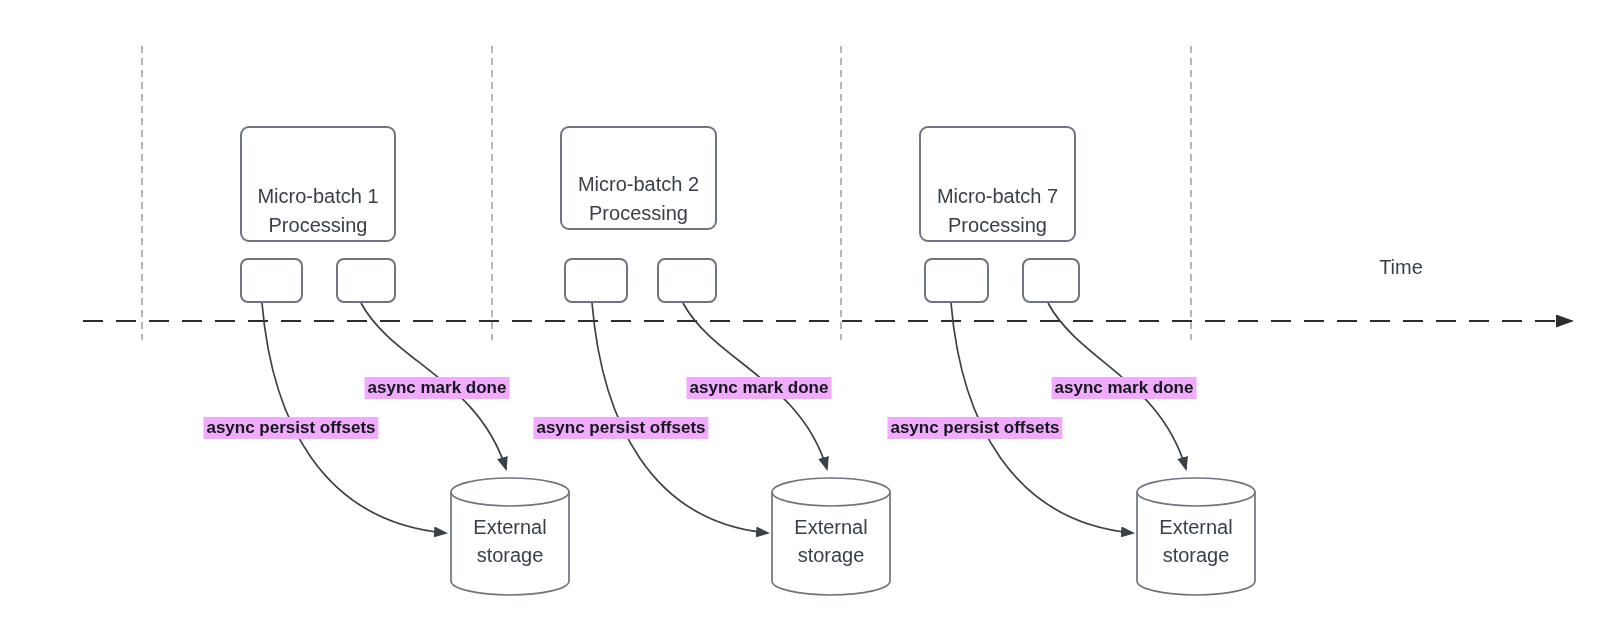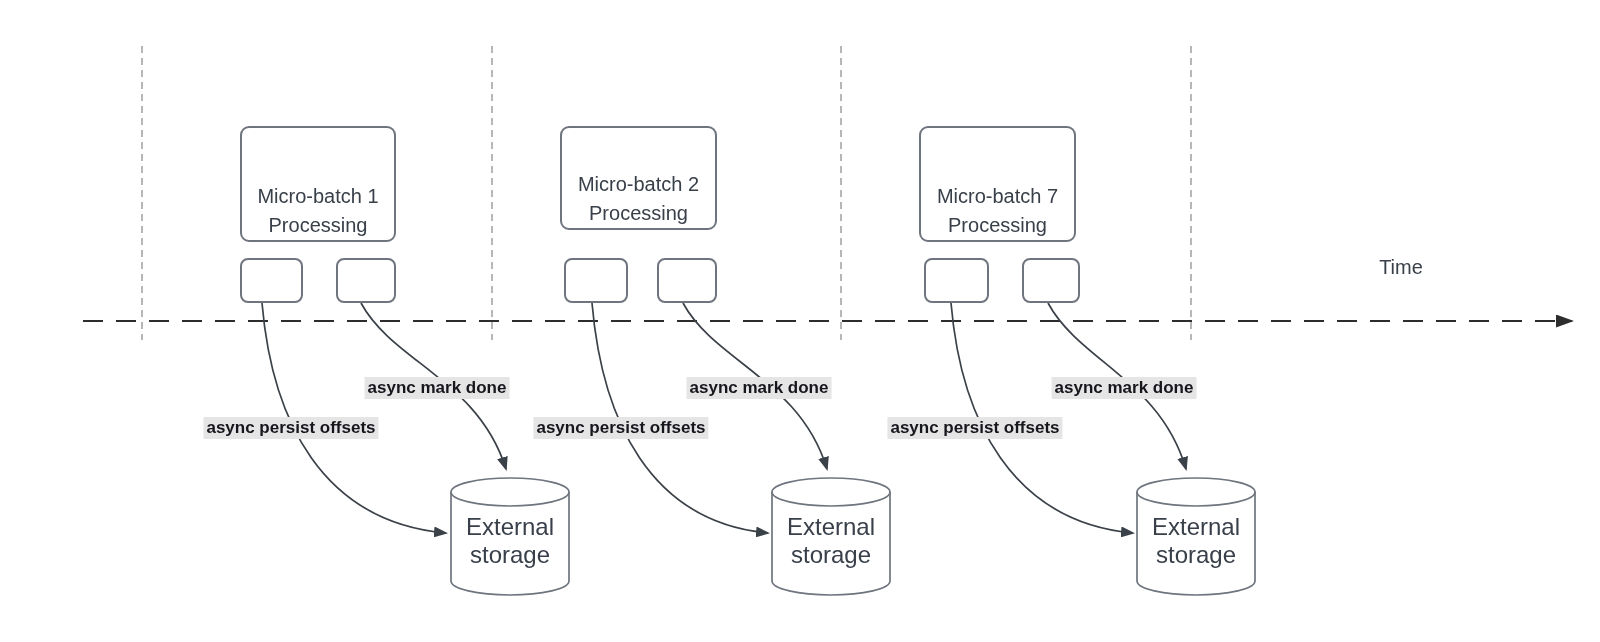--- a/index.html
+++ b/index.html
@@ -25,33 +25,33 @@
   .mini-box{
     position:absolute;
     box-sizing:border-box;
     border:2px solid #6f757e;
     border-radius:8px;
     background:#ffffff;
   }
   .edge-label{
     position:absolute;
     transform:translate(-50%,-50%);
-    background:#e5e5e5;
+    background:#f0abfc;
     padding:1px 3px;
     font-size:17px;
     font-weight:bold;
     color:#16161d;
     white-space:nowrap;
   }
   .storage-label{
     position:absolute;
     transform:translate(-50%,-50%);
     text-align:center;
     color:#39404a;
-    font-size:24px;line-height:28px;
+    font-size:20px;line-height:28px;
     white-space:nowrap;
   }
   .time-label{
     position:absolute;
     transform:translate(-50%,-50%);
     color:#39404a;
     font-size:20px;
     white-space:nowrap;
     margin-left:15px;
   }

